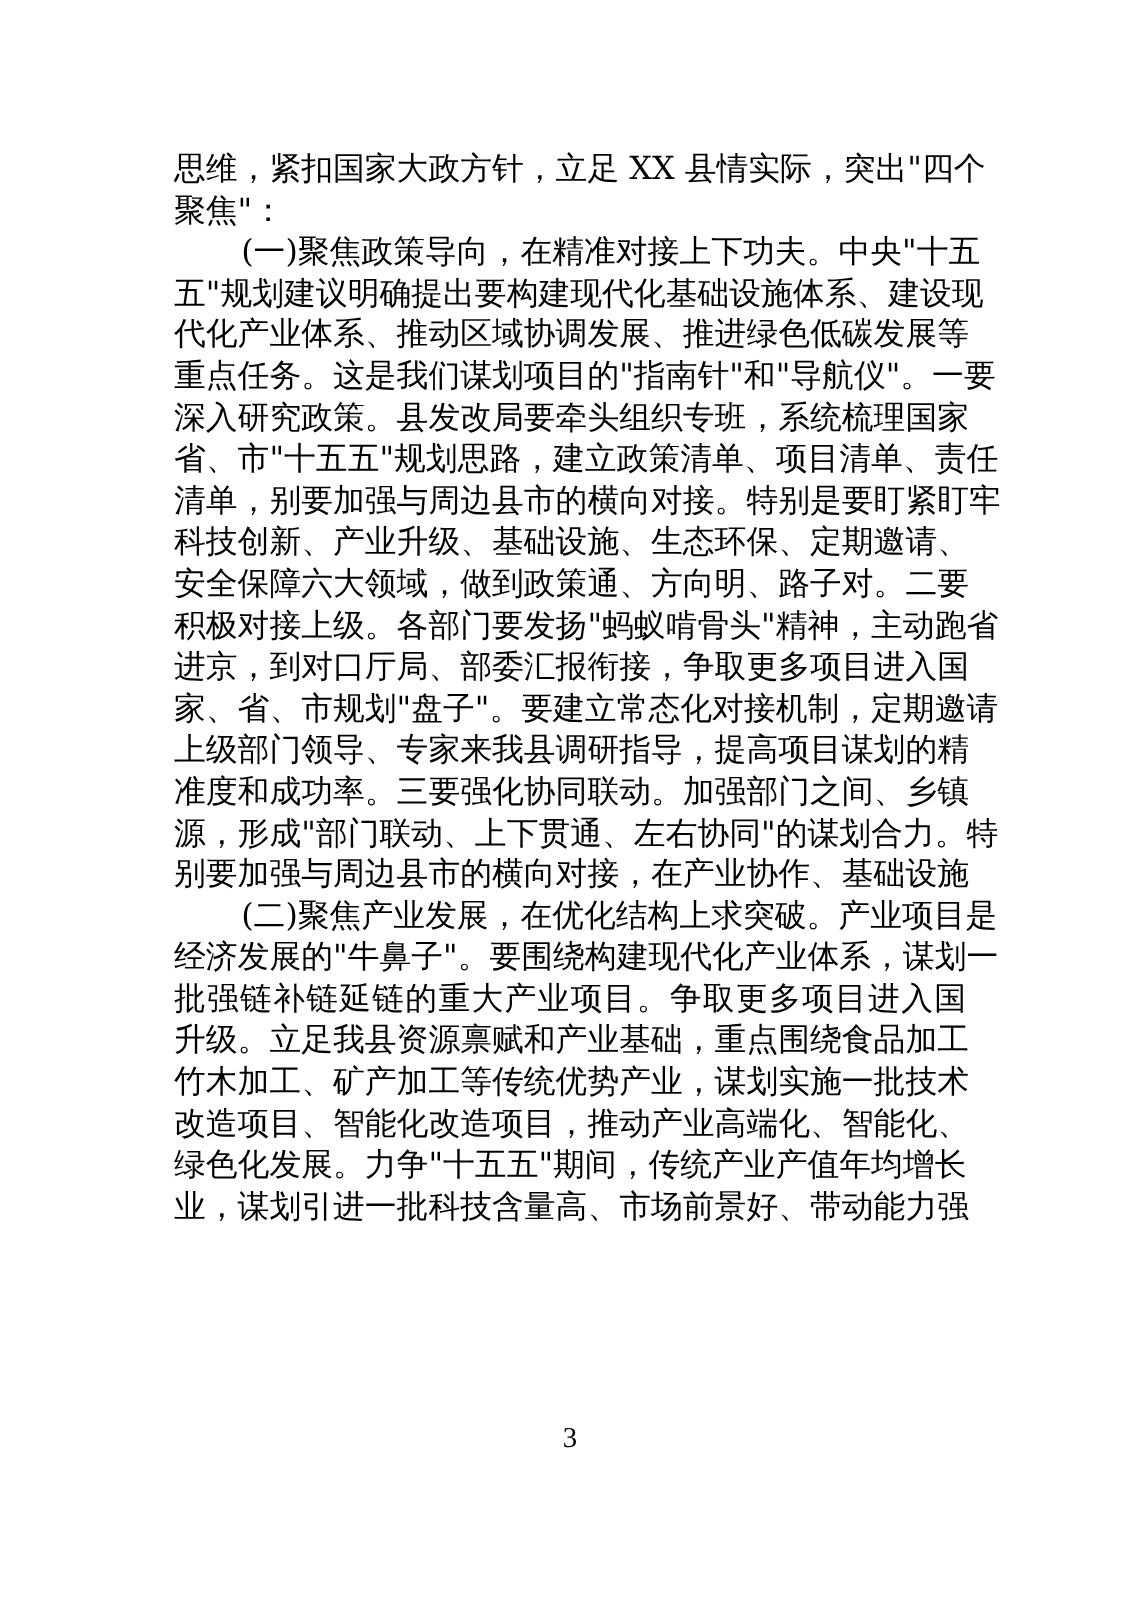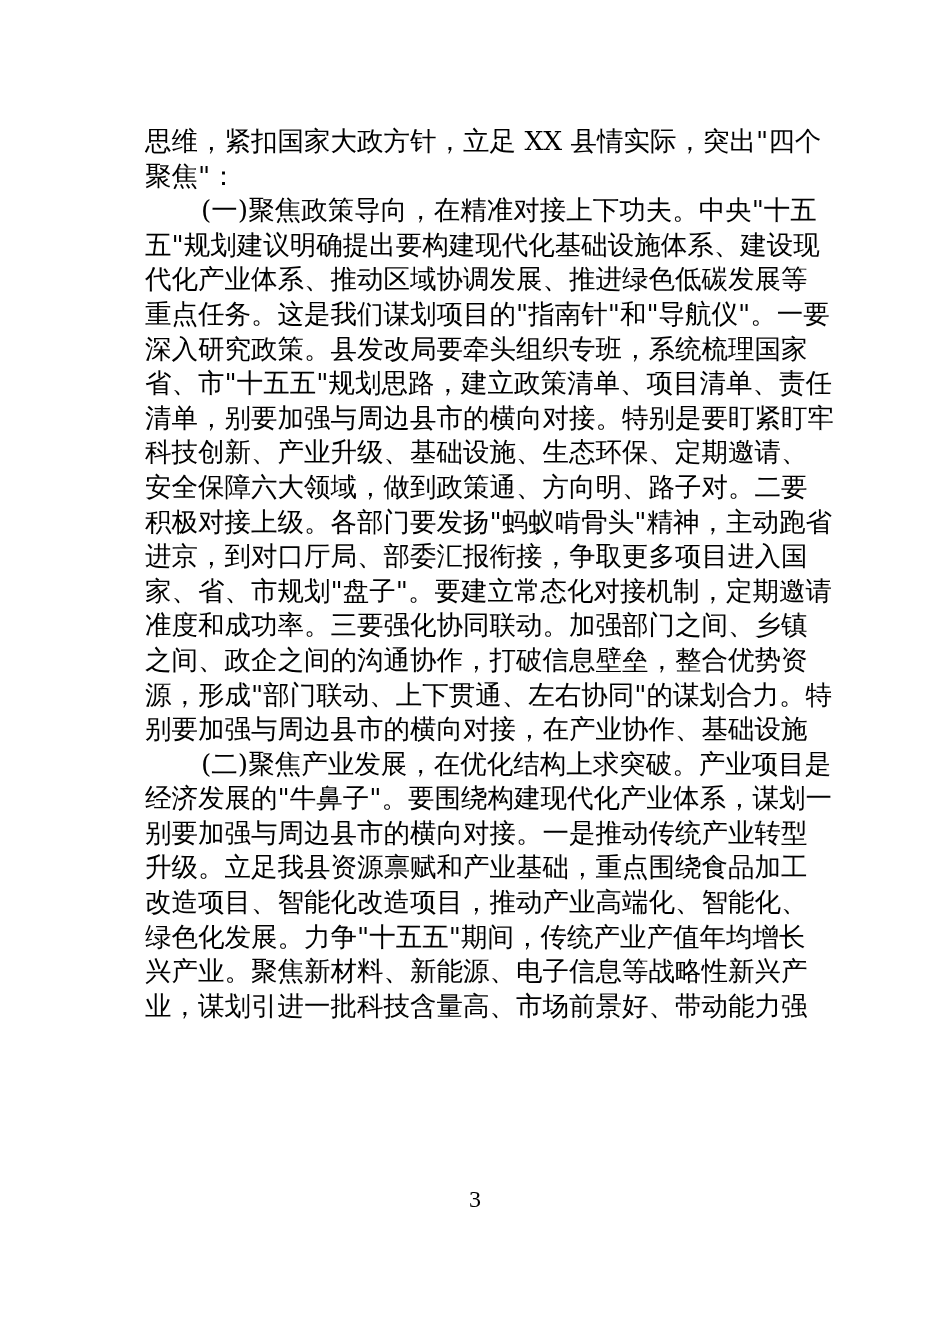--- a/index.html
+++ b/index.html
@@ -47,33 +47,33 @@
       <span class="line">代化产业体系、推动区域协调发展、推进绿色低碳发展等</span>
       <span class="line">重点任务。这是我们谋划项目的"指南针"和"导航仪"。一要</span>
       <span class="line">深入研究政策。县发改局要牵头组织专班，系统梳理国家</span>
       <span class="line">省、市"十五五"规划思路，建立政策清单、项目清单、责任</span>
       <span class="line">清单，别要加强与周边县市的横向对接。特别是要盯紧盯牢</span>
       <span class="line">科技创新、产业升级、基础设施、生态环保、定期邀请、</span>
       <span class="line">安全保障六大领域，做到政策通、方向明、路子对。二要</span>
       <span class="line">积极对接上级。各部门要发扬"蚂蚁啃骨头"精神，主动跑省</span>
       <span class="line">进京，到对口厅局、部委汇报衔接，争取更多项目进入国</span>
       <span class="line">家、省、市规划"盘子"。要建立常态化对接机制，定期邀请</span>
+      <span class="line">上级部门领导、专家来我县调研指导，提高项目谋划的精</span>
       <span class="line">准度和成功率。三要强化协同联动。加强部门之间、乡镇</span>
-      <span class="line">之间、政企之间的沟通协作，打破信息壁垒，整合优势资</span>
       <span class="line">源，形成"部门联动、上下贯通、左右协同"的谋划合力。特</span>
       <span class="line">别要加强与周边县市的横向对接，在产业协作、基础设施</span>
     </div>
 
     <div>
       <span class="line indent">(二)聚焦产业发展，在优化结构上求突破。产业项目是</span>
       <span class="line">经济发展的"牛鼻子"。要围绕构建现代化产业体系，谋划一</span>
-      <span class="line">别要加强与周边县市的横向对接。一是推动传统产业转型</span>
+      <span class="line">批强链补链延链的重大产业项目。争取更多项目进入国</span>
       <span class="line">升级。立足我县资源禀赋和产业基础，重点围绕食品加工</span>
+      <span class="line">竹木加工、矿产加工等传统优势产业，谋划实施一批技术</span>
       <span class="line">改造项目、智能化改造项目，推动产业高端化、智能化、</span>
       <span class="line">绿色化发展。力争"十五五"期间，传统产业产值年均增长</span>
-      <span class="line">兴产业。聚焦新材料、新能源、电子信息等战略性新兴产</span>
       <span class="line">业，谋划引进一批科技含量高、市场前景好、带动能力强</span>
     </div>
 
   </div>
 
   <div class="page-number">3</div>
 </div>
 
 </body></html>

